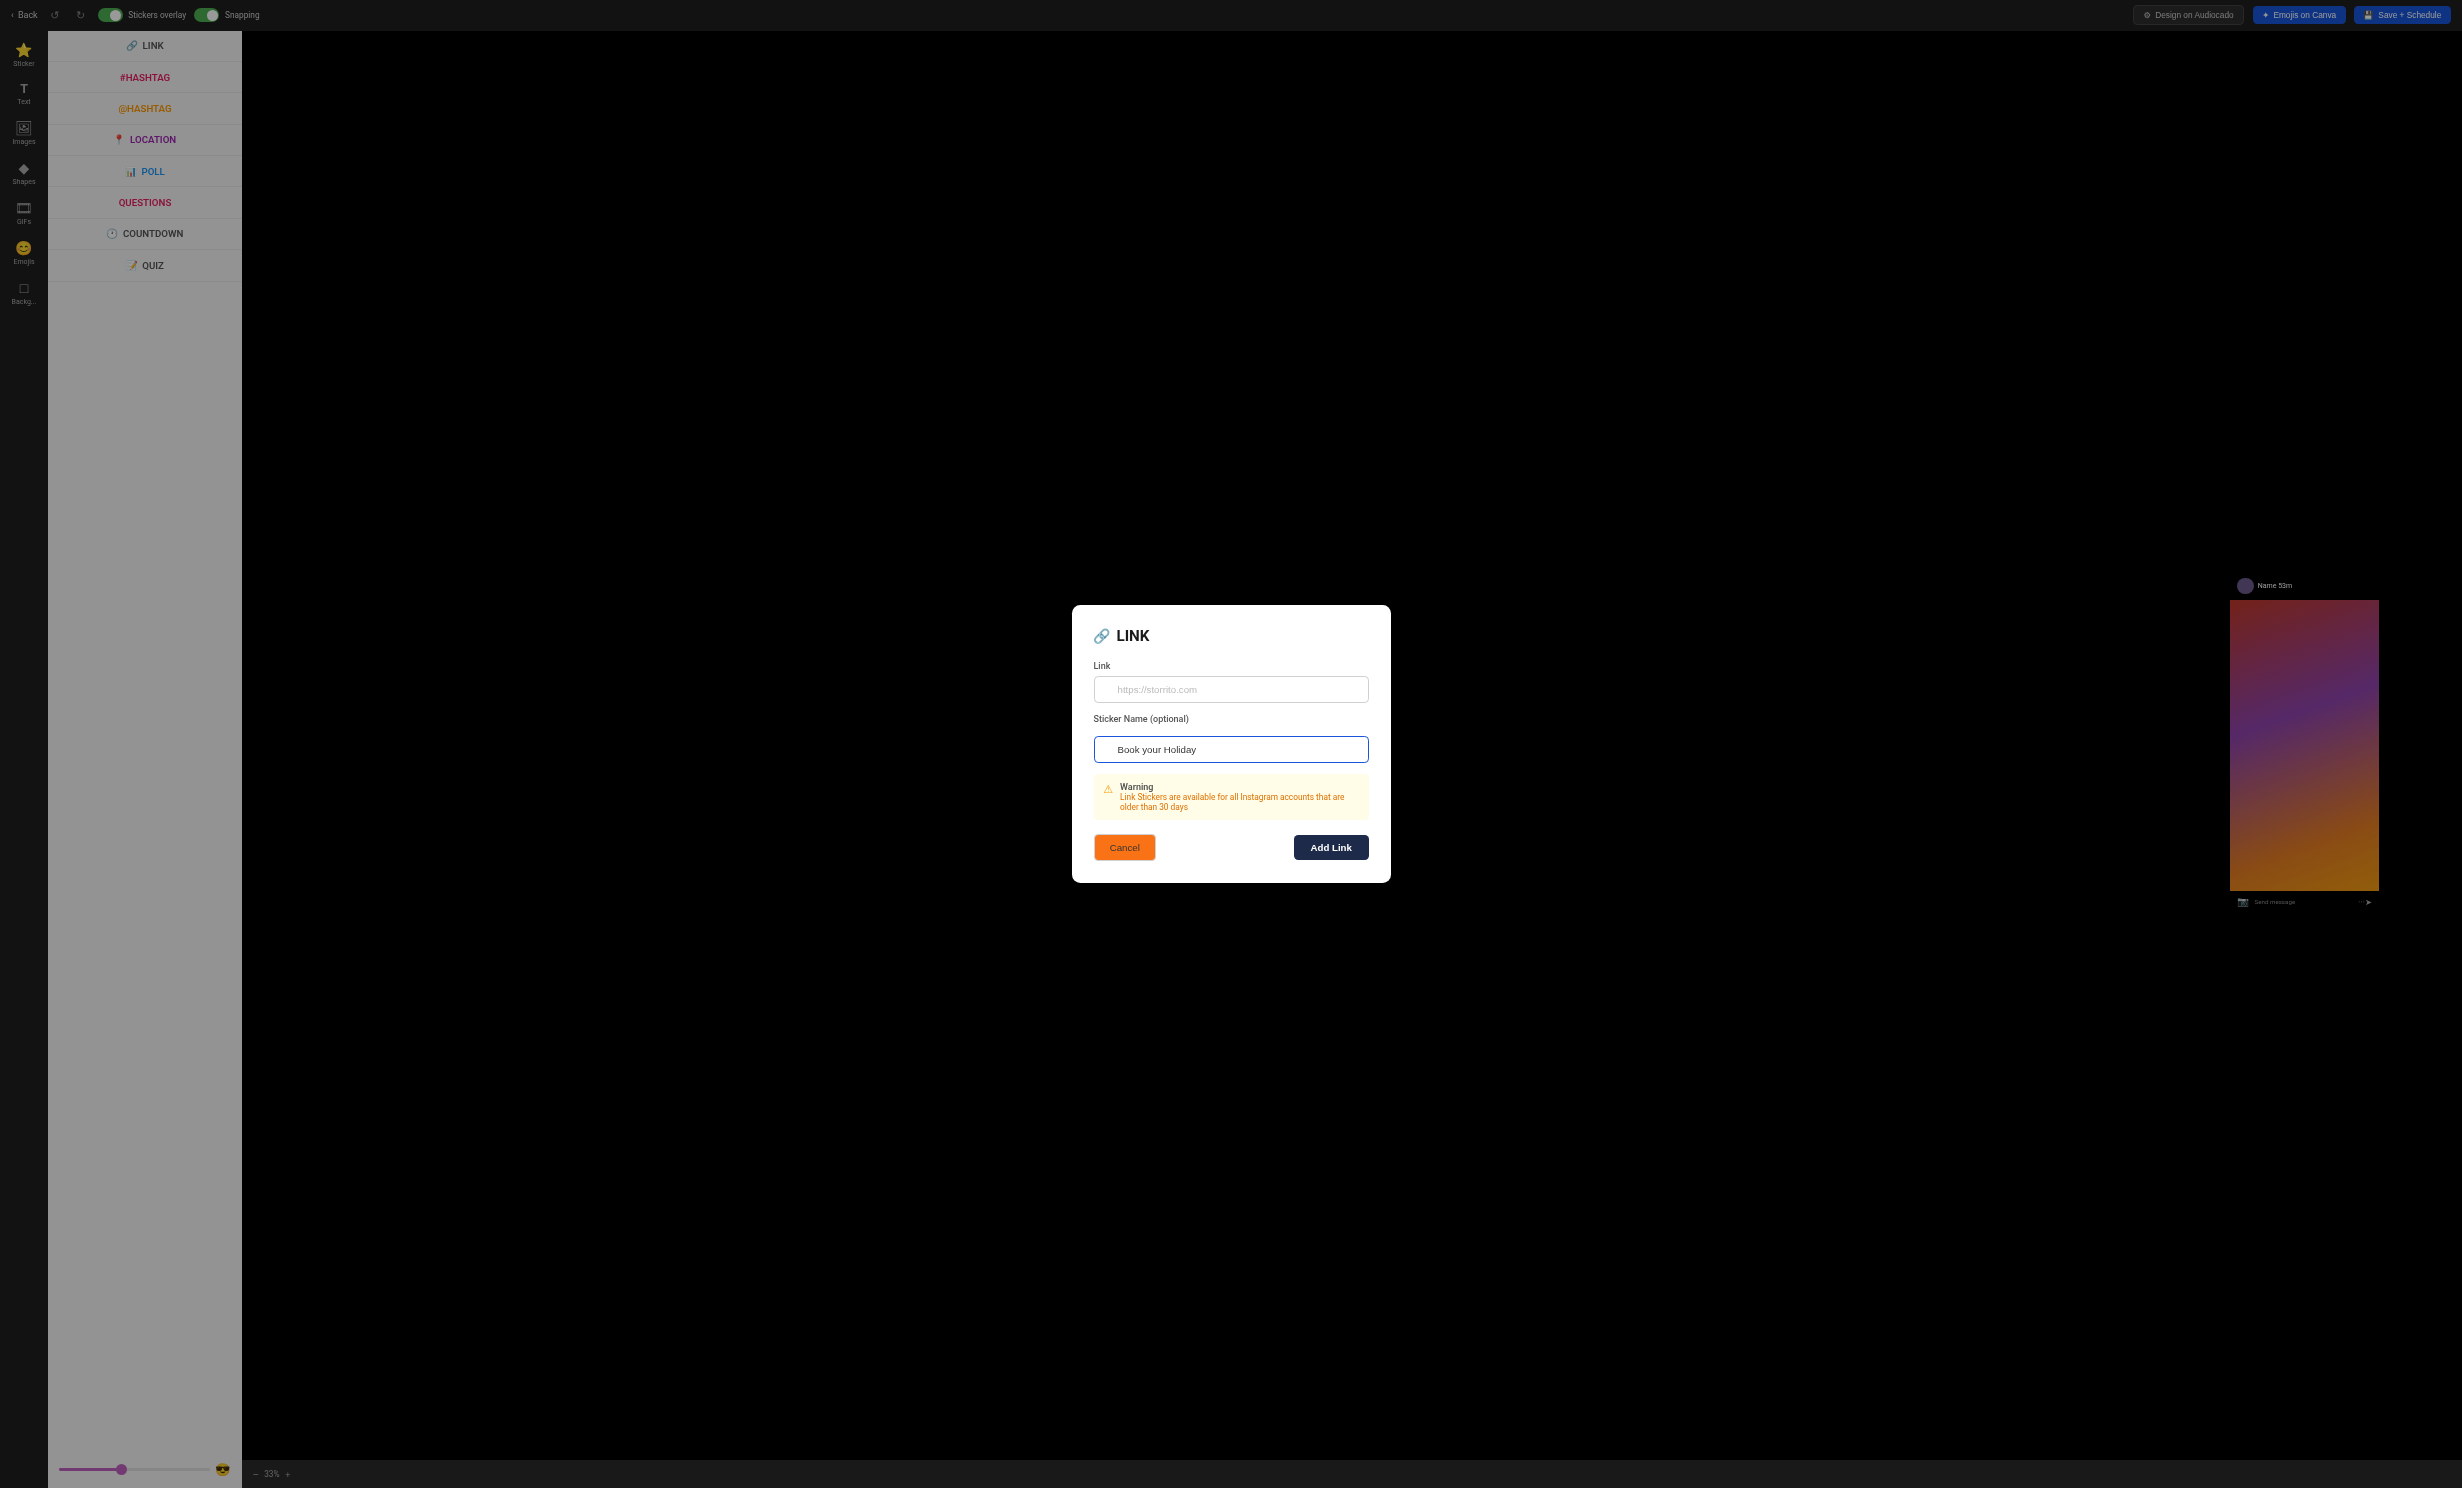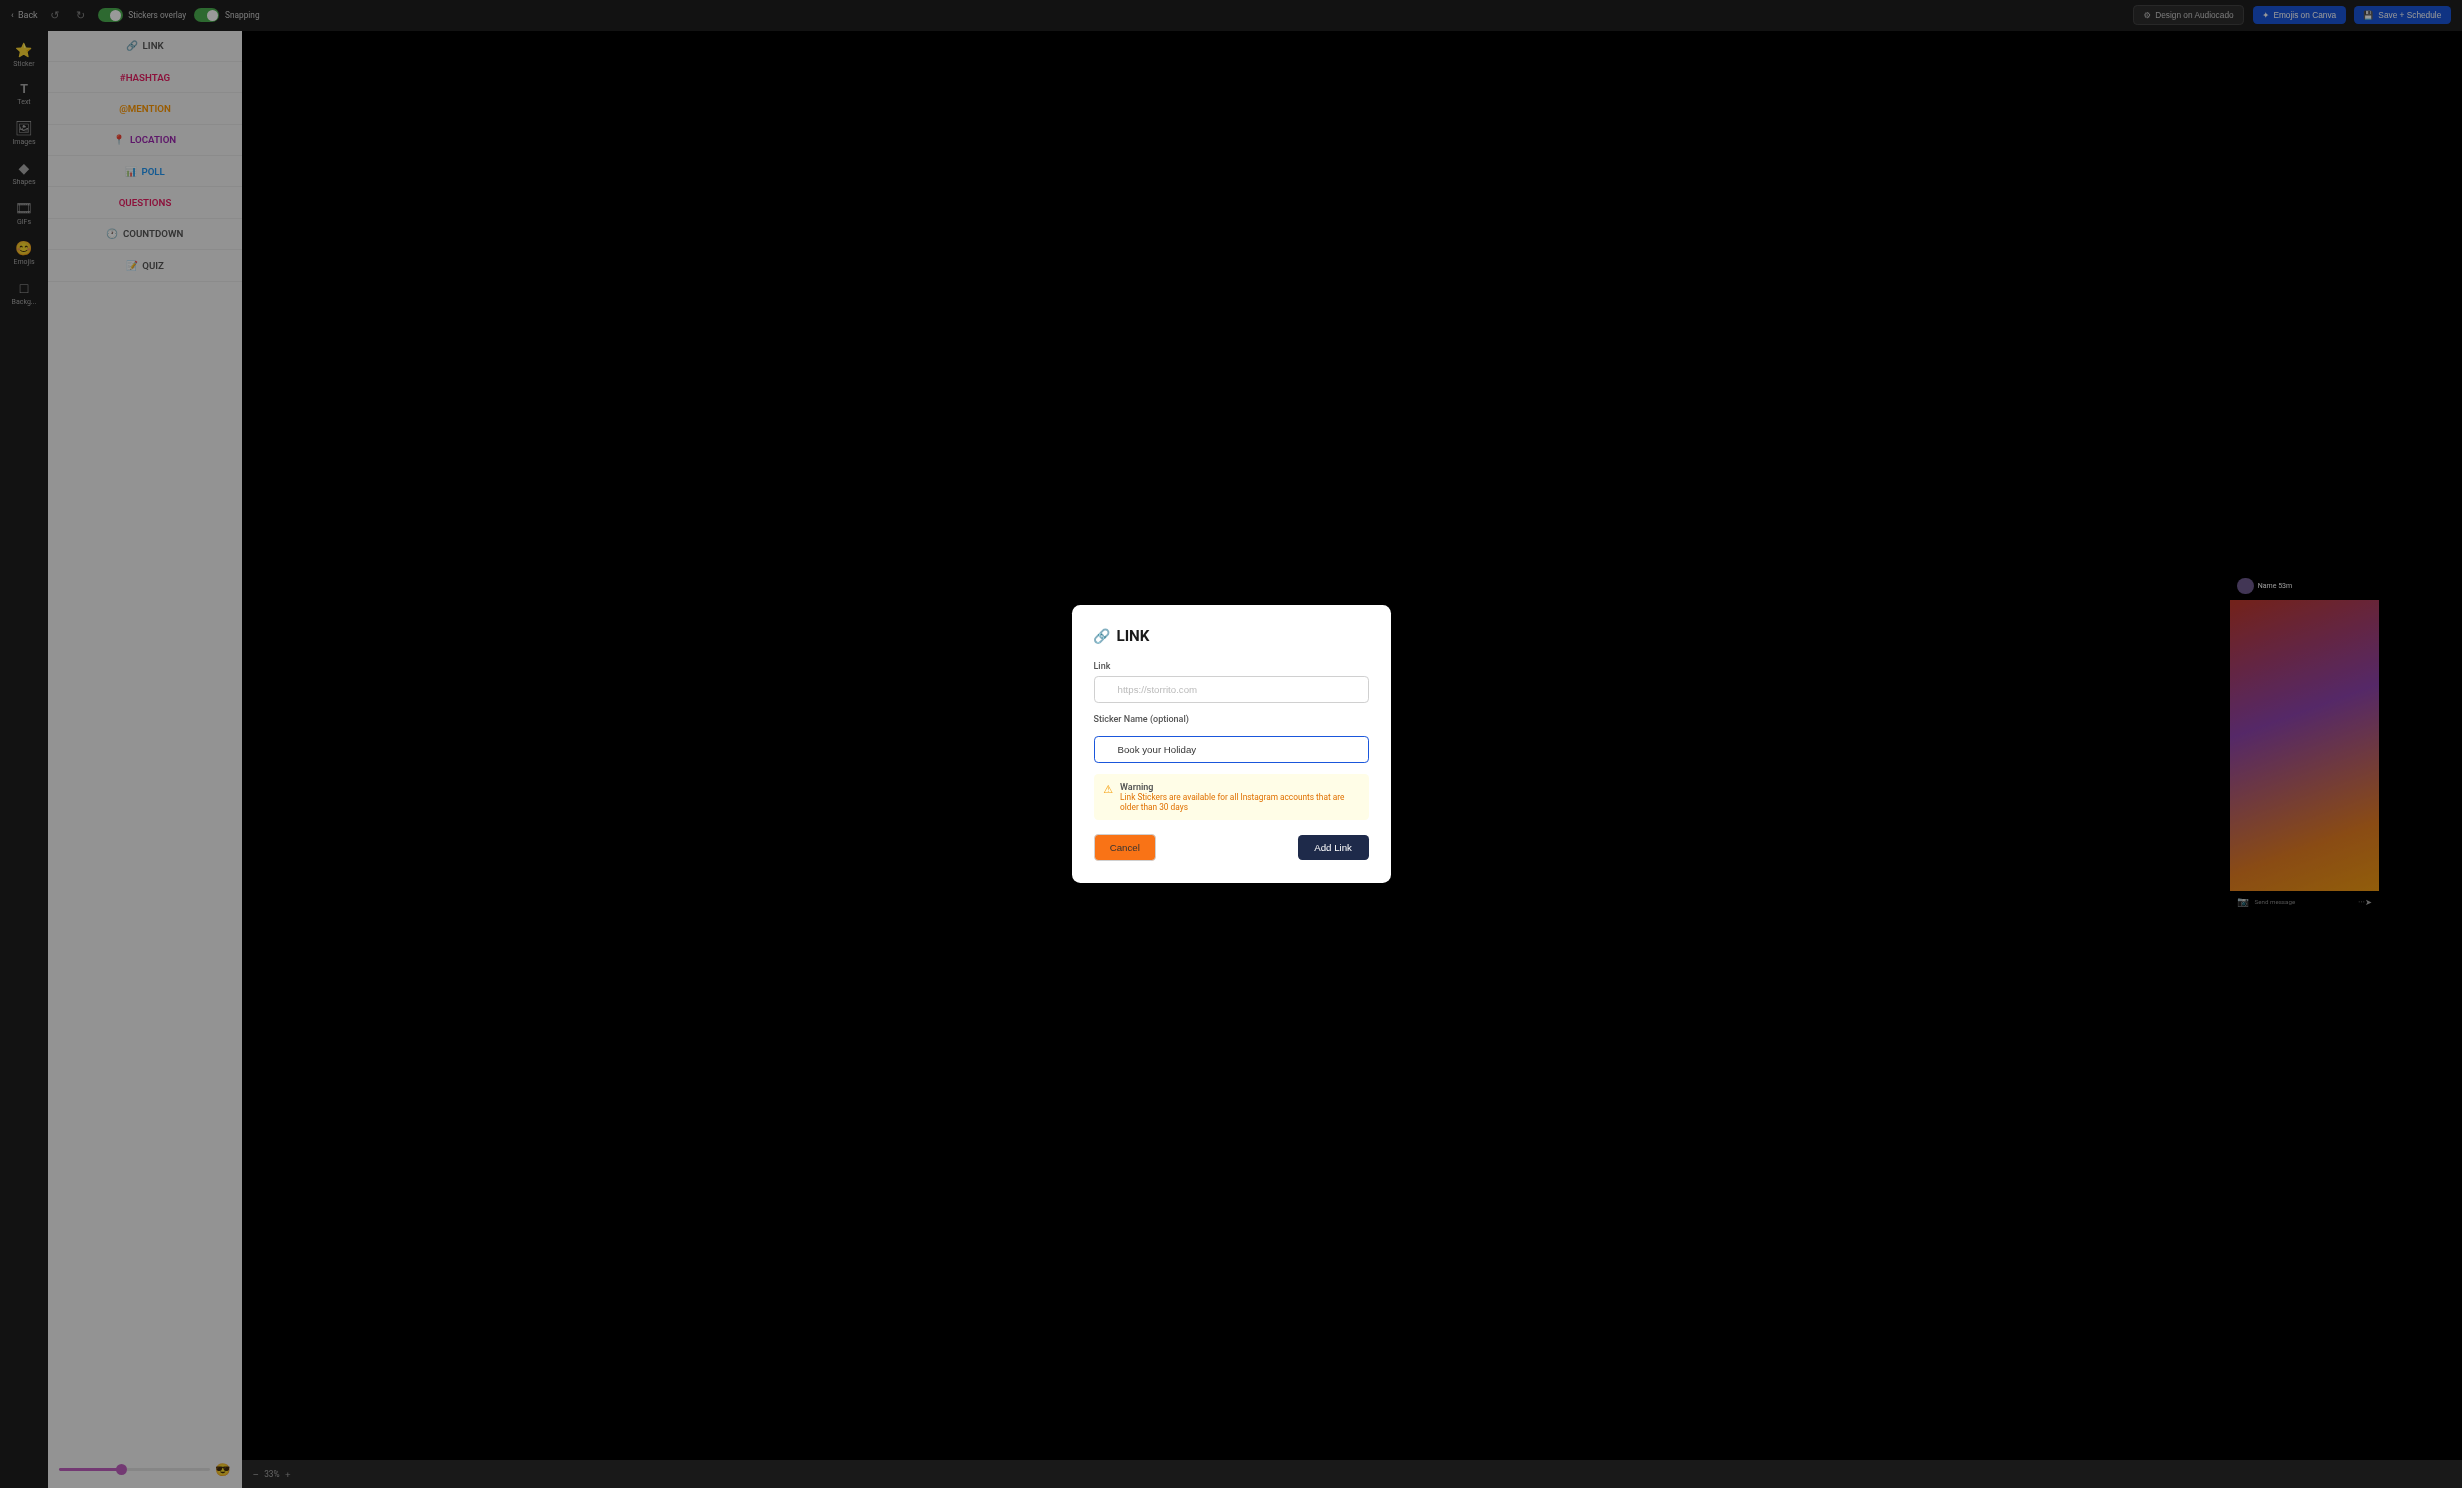--- a/index.html
+++ b/index.html
@@ -230,21 +230,21 @@
     .warning-text-body { font-size: 8.3px; color: #e07000; margin-top: 0; }
     .modal-actions {
       display: flex; justify-content: space-between; align-items: center;
     }
     .btn-cancel {
       padding: 7px 15.2px; border: 0.7px solid #d0d0d0; background: #f97316;
       border-radius: 4.2px; cursor: pointer; font-size: 9.7px; color: #333;
     }
     .btn-add-link {
       padding: 7px 16.6px; background: #1e2a4a; color: white;
-      border: none; border-radius: 4.2px; cursor: pointer; font-size: 9.7px; font-weight: 400;
+      border: none; border-radius: 4.2px; cursor: pointer; font-size: 9.7px; font-weight: 700;
     }
   </style>
 </head>
 <body>
 
 <div class="topbar">
   <div class="topbar-back">
     <span>‹</span>
     <span>Back</span>
   </div>
@@ -315,21 +315,21 @@
       <span>LINK</span>
     </div>
   </div>
   <div class="sticker-item hashtag-item">
     <div class="sticker-label">
       <span>#HASHTAG</span>
     </div>
   </div>
   <div class="sticker-item mention-item">
     <div class="sticker-label">
-      <span>@MENTION</span>
+      <span>@HASHTAG</span>
     </div>
   </div>
   <div class="sticker-item location-item">
     <div class="sticker-label">
       <span>📍</span>
       <span>LOCATION</span>
     </div>
   </div>
   <div class="sticker-item poll-item">
     <div class="sticker-label">

